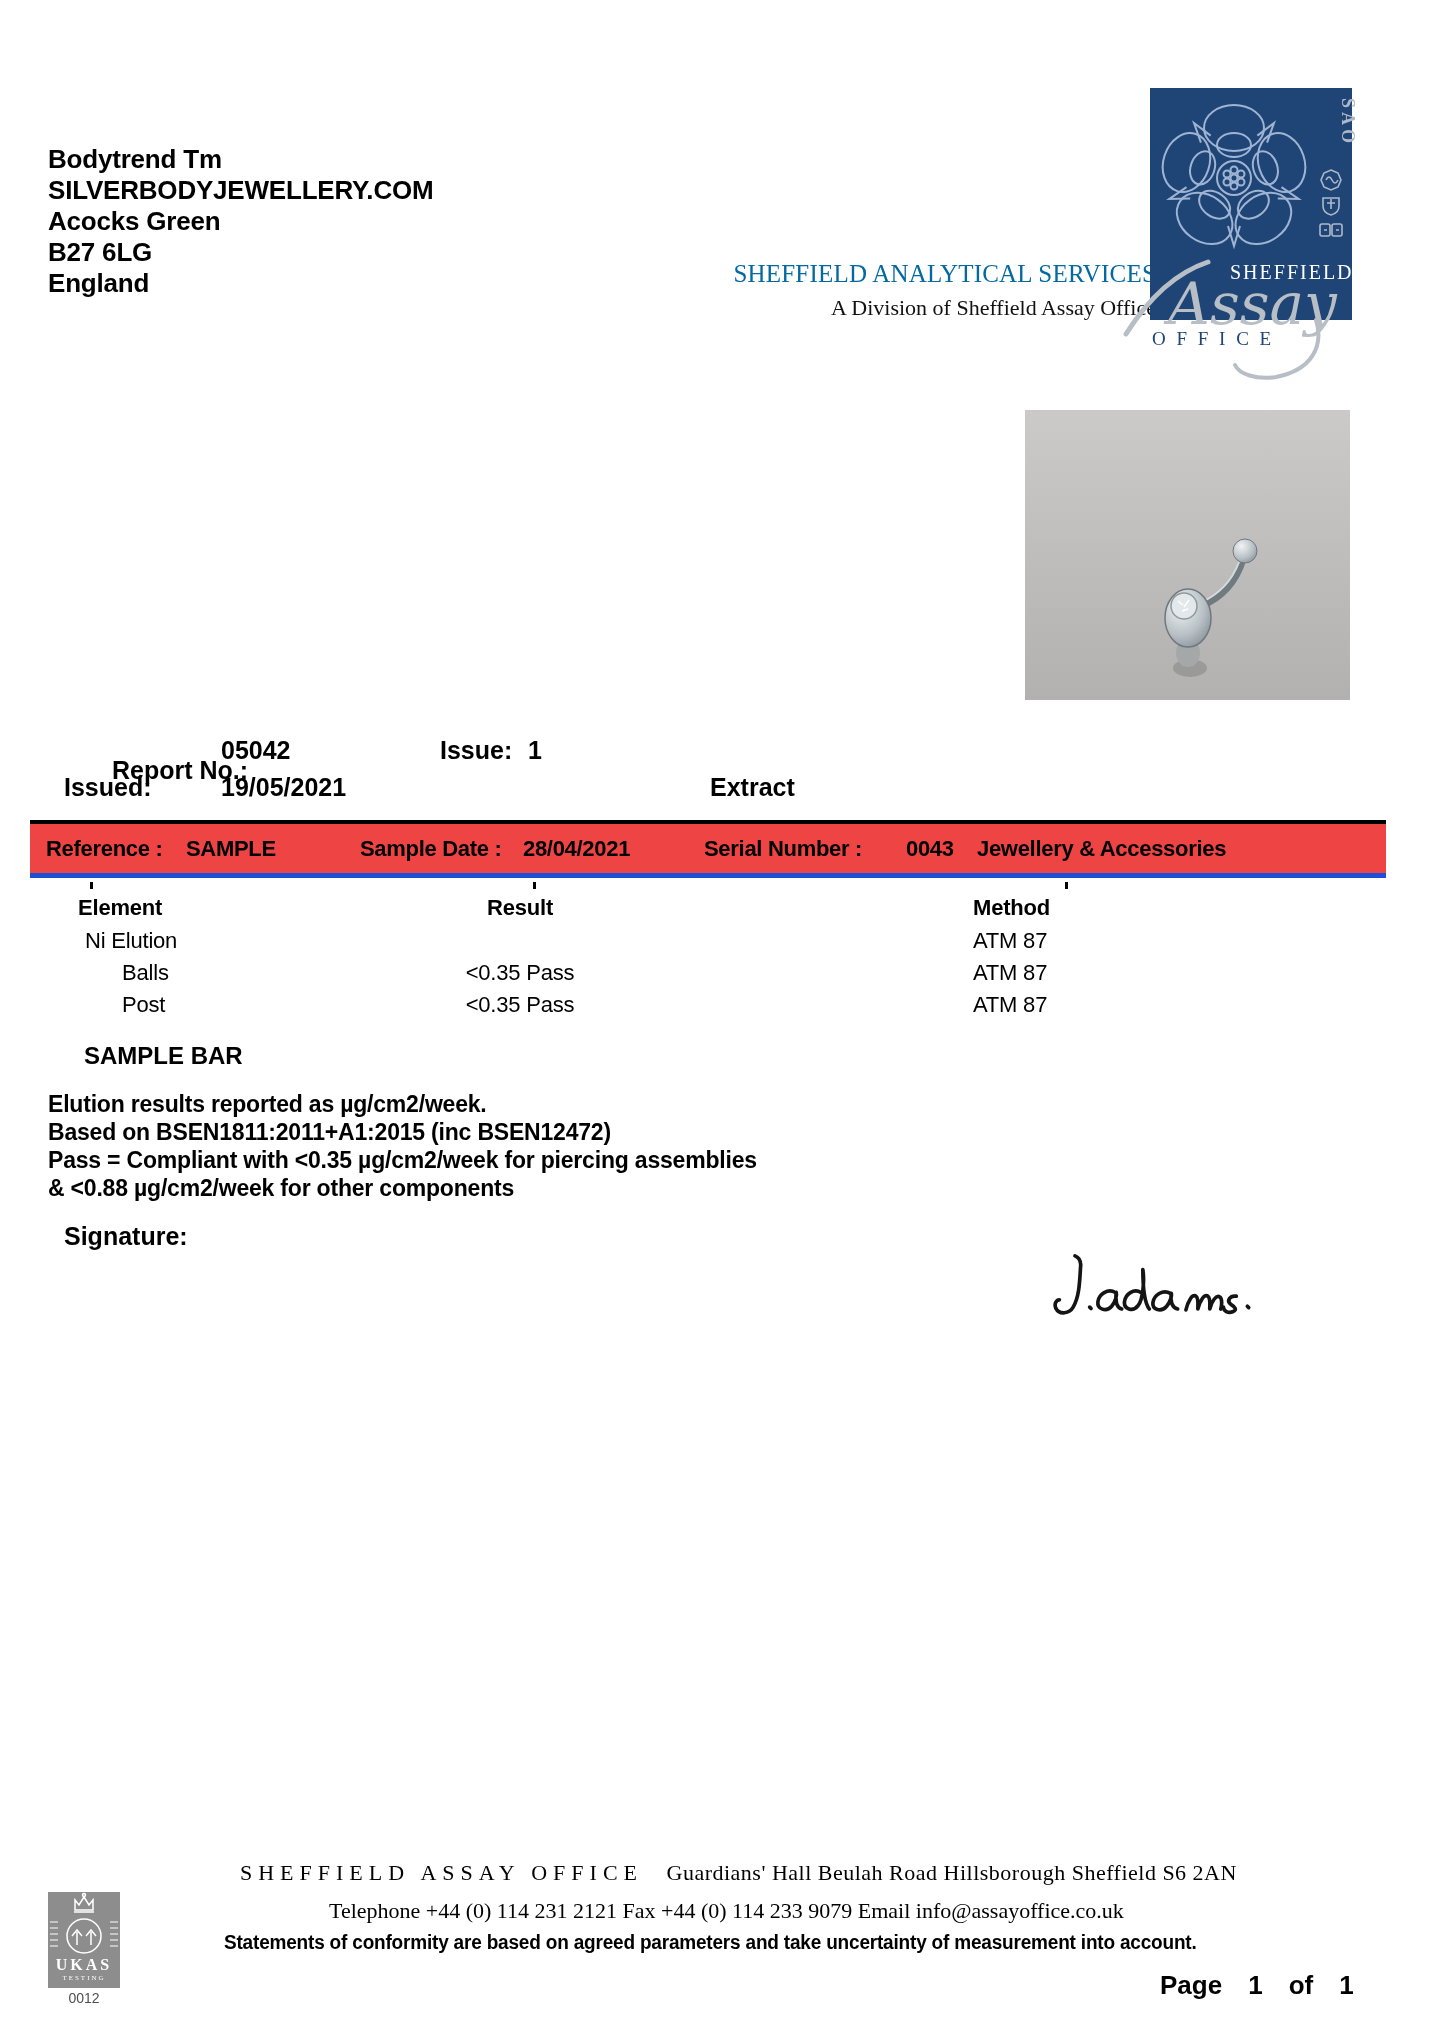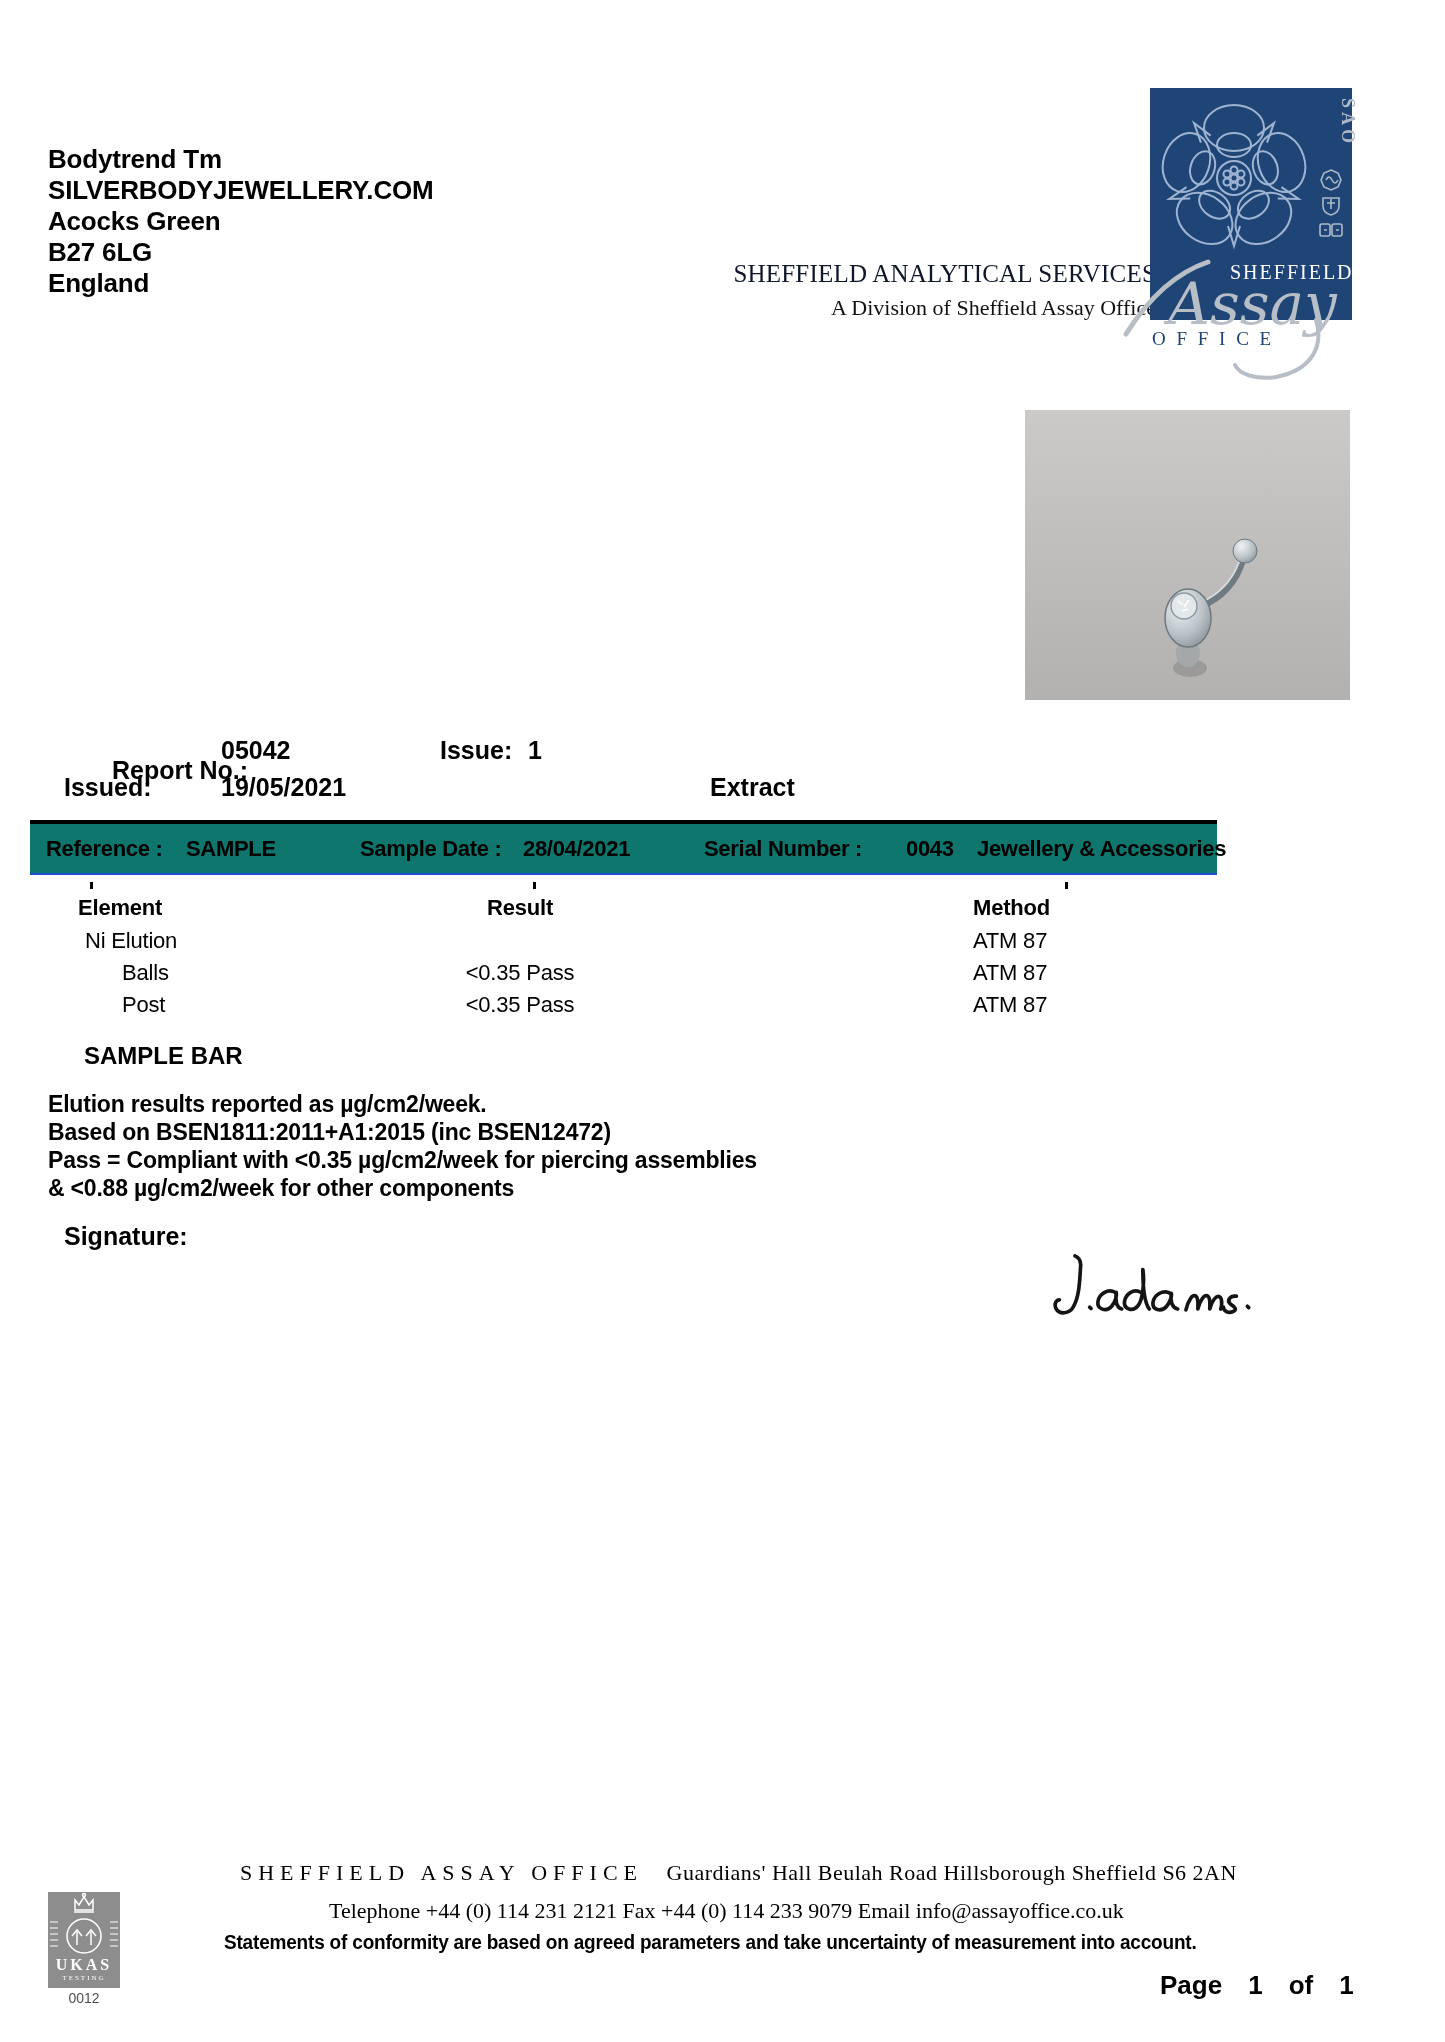--- a/index.html
+++ b/index.html
@@ -5,30 +5,30 @@
   html,body{margin:0;padding:0;background:#ffffff;}
   .page{position:relative;width:1445px;height:2042px;background:#ffffff;overflow:hidden;
         font-family:"Liberation Sans",sans-serif;color:#000;}
   .abs{position:absolute;}
 
   
   .sender{left:48px;top:144px;font-size:26px;font-weight:bold;line-height:31px;letter-spacing:-0.2px;}
 
   
   .head-block{left:560px;top:260px;width:596px;text-align:right;}
-  .head-title{font-family:"Liberation Serif",serif;font-size:25px;color:#0f172a;letter-spacing:0.2px;}
+  .head-title{font-family:"Liberation Serif",serif;font-size:25px;color:#0369a1;letter-spacing:0.2px;}
   .head-sub{font-family:"Liberation Serif",serif;font-size:22px;color:#111;margin-top:7px;}
 
   
   .meta-label{font-size:25px;font-weight:bold;}
   .meta-val{font-size:25px;font-weight:bold;}
 
   
-  .refbar{left:30px;top:820px;width:1187px;height:49px;background:#0f766e;
-          border-top:4px solid #000;border-bottom:2px solid #1d4ed8;}
+  .refbar{left:30px;top:820px;width:1356px;height:49px;background:#ef4444;
+          border-top:4px solid #000;border-bottom:5px solid #1d4ed8;}
   .refbar .cell{position:absolute;top:12px;font-size:22px;font-weight:bold;letter-spacing:-0.3px;white-space:nowrap;}
   .tick{position:absolute;width:3px;height:7px;background:#000;top:58px;}
 
   
   .th{font-size:22px;font-weight:bold;letter-spacing:-0.2px;}
   .td{font-size:22px;letter-spacing:-0.2px;}
   .result-col{width:260px;text-align:center;}
 
   .item-title{left:84px;top:1042px;font-size:24px;font-weight:bold;}
   .notes{left:48px;top:1090px;font-size:23px;font-weight:bold;line-height:28px;letter-spacing:-0.2px;}

